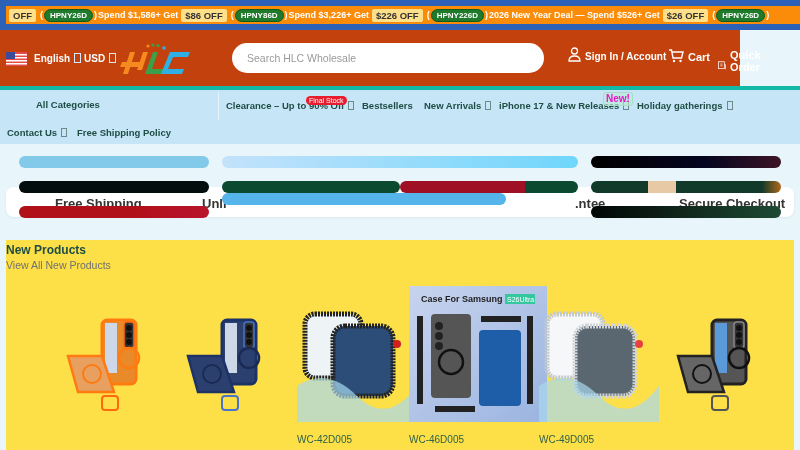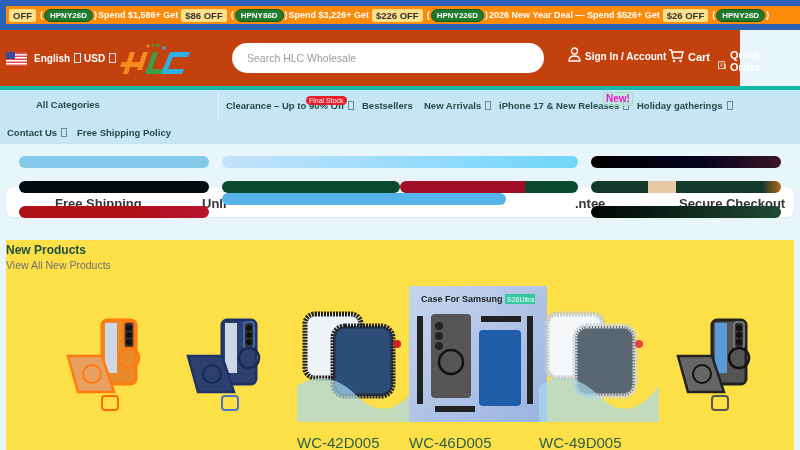--- a/index.html
+++ b/index.html
@@ -41,21 +41,21 @@
   .strip { position: absolute; height: 12px; border-radius: 6px; }
   .feat-row { position: absolute; left: 6px; top: 187px; width: 788px; height: 30px; background: #fff; border-radius: 8px; box-shadow: 0 1px 3px rgba(0,0,0,0.05); }
   .feat { position: absolute; top: 196px; font-size: 13px; font-weight: bold; color: #333; white-space: nowrap; }
 
   
   .np { position: absolute; left: 6px; top: 240px; width: 788px; height: 210px; background: #fde047; }
   .np-title { position: absolute; left: 0; top: 3px; font-size: 12px; font-weight: bold; color: #1e4d45; }
   .np-link { position: absolute; left: 0; top: 19px; font-size: 10.5px; color: #707070; cursor: pointer; }
   .prod { position: absolute; top: 46px; width: 120px; height: 150px; cursor: pointer; }
   .prod-img { position: absolute; left: 0; top: 0; width: 120px; height: 136px; }
-  .prod-sku { position: absolute; left: 0; top: 148px; font-size: 15px; color: #2e6048; white-space: nowrap; }
+  .prod-sku { position: absolute; left: 0; top: 148px; font-size: 10px; color: #2e6048; white-space: nowrap; }
   .scroll-edge { position: absolute; right: 0; top: 240px; width: 6px; height: 210px; background: #e8f6fc; }
 </style>
 </head>
 <body>
 
 <div class="promo-wrap">
   <div class="promo">
     <span class="chip-off">OFF</span>
     <span class="paren">(</span>
       <span class="chip-code">HPNY26D</span>

